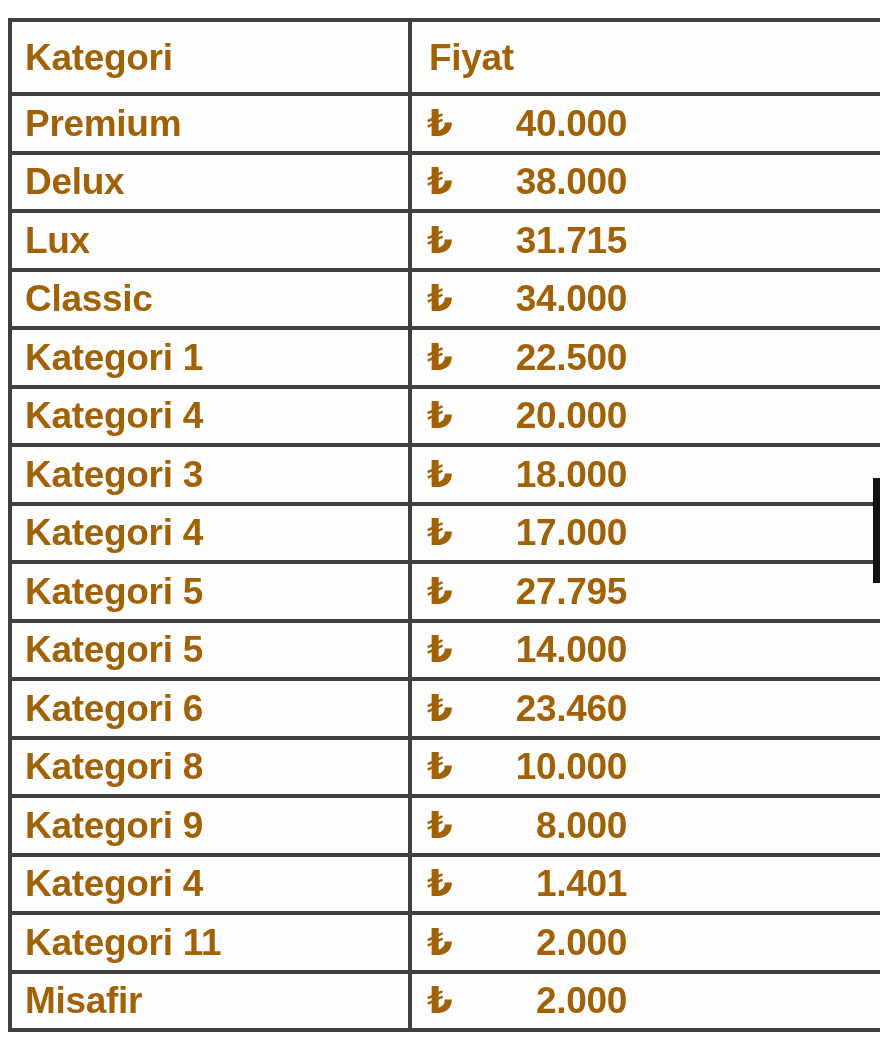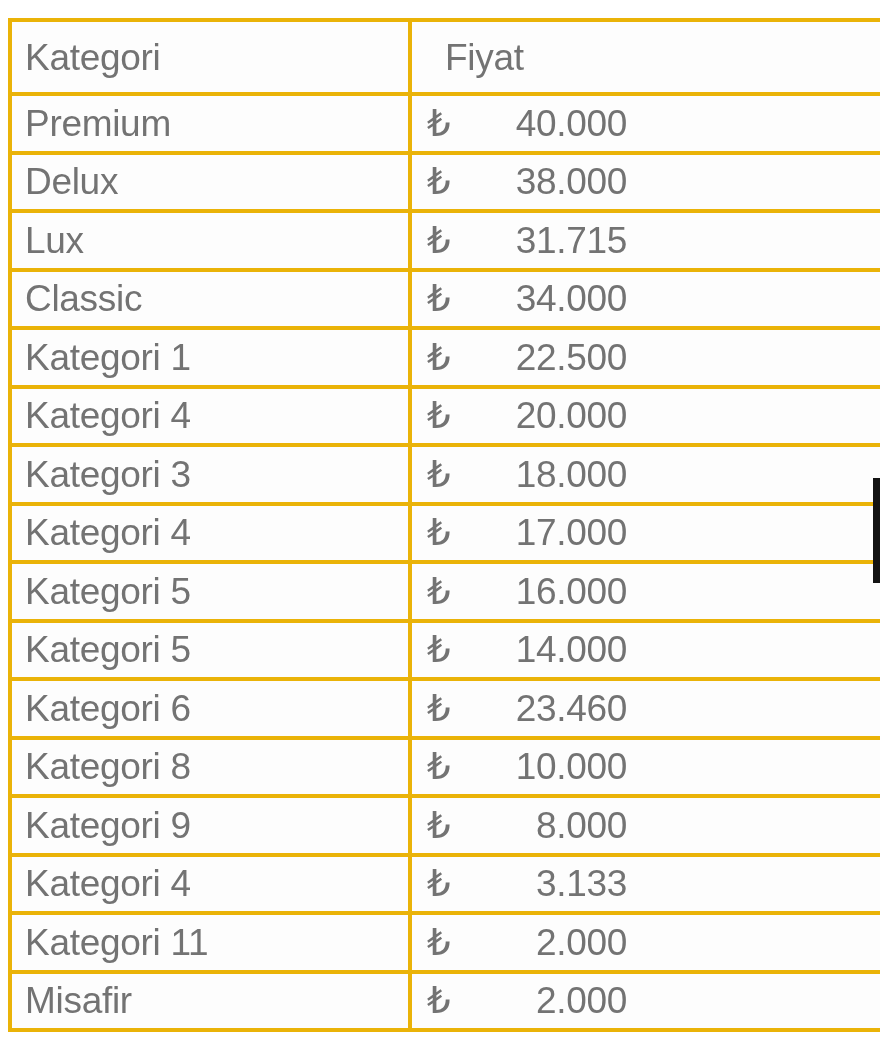--- a/index.html
+++ b/index.html
@@ -21,45 +21,45 @@
     width: 872px;
     overflow: visible;
   }
   table.price-table {
     border-collapse: collapse;
     table-layout: fixed;
     width: 900px; 
     background: #fdfdfd;
   }
   th, td {
-    border: 4px solid #eab308;
+    border: 4px solid #404040;
     box-sizing: border-box;
     vertical-align: middle;
-    font-weight: normal;
+    font-weight: bold;
     font-size: 37px;
     line-height: 1;
-    color: #737373;
+    color: #a16207;
     letter-spacing: -0.3px;
     padding: 0;
     text-align: left;
     overflow: hidden;
     white-space: nowrap;
   }
   thead th { height: 74px; }
   tbody td { height: 58.5px; }
   .col-kategori { width: 400px; }
   .cell-kategori { padding-left: 13px; }
   .cell-fiyat-inner {
     display: flex;
     justify-content: space-between;
     align-items: center;
     margin-left: 15px;
     width: 200px;
   }
-  .header-fiyat-label { padding-left: 33px; display: inline-block; }
+  .header-fiyat-label { padding-left: 17px; display: inline-block; }
   .edge-artifact {
     position: absolute;
     left: 873px;
     top: 478px;
     width: 7px;
     height: 105px;
     background: #131313;
   }
 </style>
 </head>
@@ -168,21 +168,21 @@
       </span>
     </td>
   </tr>
         <tr>
     <td class="cell-kategori">
       <span>Kategori 5</span>
     </td>
     <td>
       <span class="cell-fiyat-inner">
         <span>₺</span>
-        <span>16.000</span>
+        <span>27.795</span>
       </span>
     </td>
   </tr>
         <tr>
     <td class="cell-kategori">
       <span>Kategori 5</span>
     </td>
     <td>
       <span class="cell-fiyat-inner">
         <span>₺</span>
@@ -223,21 +223,21 @@
       </span>
     </td>
   </tr>
         <tr>
     <td class="cell-kategori">
       <span>Kategori 4</span>
     </td>
     <td>
       <span class="cell-fiyat-inner">
         <span>₺</span>
-        <span>3.133</span>
+        <span>1.401</span>
       </span>
     </td>
   </tr>
         <tr>
     <td class="cell-kategori">
       <span>Kategori 11</span>
     </td>
     <td>
       <span class="cell-fiyat-inner">
         <span>₺</span>

